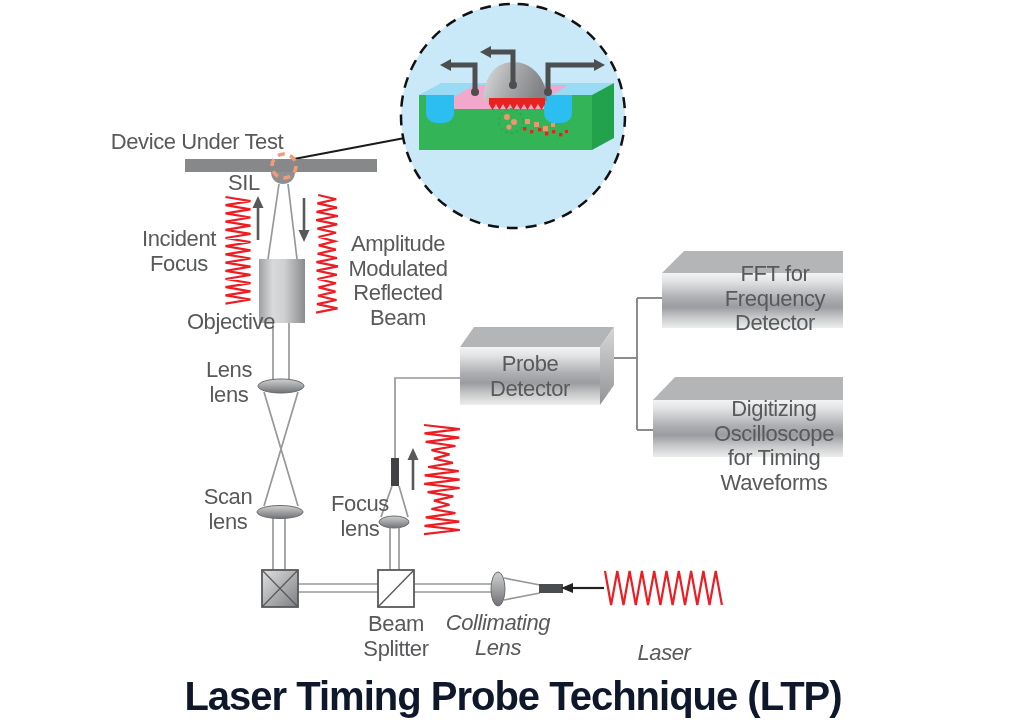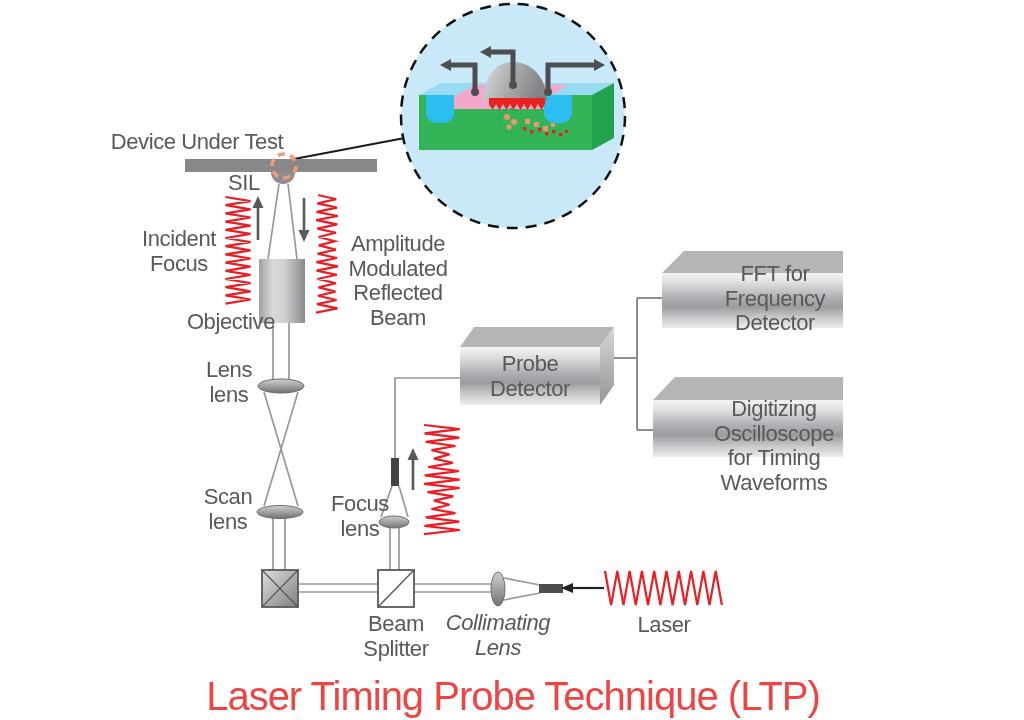--- a/index.html
+++ b/index.html
@@ -9,22 +9,22 @@
   }
   svg{position:absolute;left:0;top:0;}
   .label{
     position:absolute;transform:translate(-50%,-50%);
     color:#58595B;font-size:22px;line-height:1.12;text-align:center;
     white-space:pre-line;letter-spacing:-0.4px;
   }
   .label.right-anchor{transform:translate(-100%,-50%);text-align:right;margin-left:20px;}
   .title{
     position:absolute;transform:translate(-50%,-50%);
-    color:#ef4444;font-size:40px;letter-spacing:-1px;white-space:nowrap;
-    font-weight:400;
+    color:#0f172a;font-size:40px;letter-spacing:-1px;white-space:nowrap;
+    font-weight:700;
   }
 </style>
 </head>
 <body>
 
 <div id="canvas">
 
 <svg width="1024" height="720" viewBox="0 0 1024 720">
   <defs>
     <linearGradient id="gFace" x1="0" y1="0" x2="0" y2="1">
@@ -211,21 +211,21 @@
 <div class="label" style="left:229px;top:383px;">Lens
 lens</div>
 <div class="label" style="left:228px;top:510px;">Scan
 lens</div>
 <div class="label" style="left:348px;top:517px;margin-left:12px;">Focus
 lens</div>
 <div class="label" style="left:396px;top:637px;">Beam
 Splitter</div>
 <div class="label" style="left:498px;top:636px;font-style:italic;">Collimating
 Lens</div>
-<div class="label" style="left:664px;top:625px;">Laser</div>
+<div class="label" style="left:664px;top:653px;font-style:italic;">Laser</div>
 <div class="label" style="left:530px;top:377px;">Probe
 Detector</div>
 <div class="label" style="left:775px;top:299px;">FFT for
 Frequency Detector</div>
 <div class="label" style="left:774px;top:426px;margin-top:20px;">Digitizing Oscilloscope
 for Timing Waveforms</div>
 <div class="title" style="left:513px;top:696px;">Laser Timing Probe Technique (LTP)</div>
 
 </div>
 

